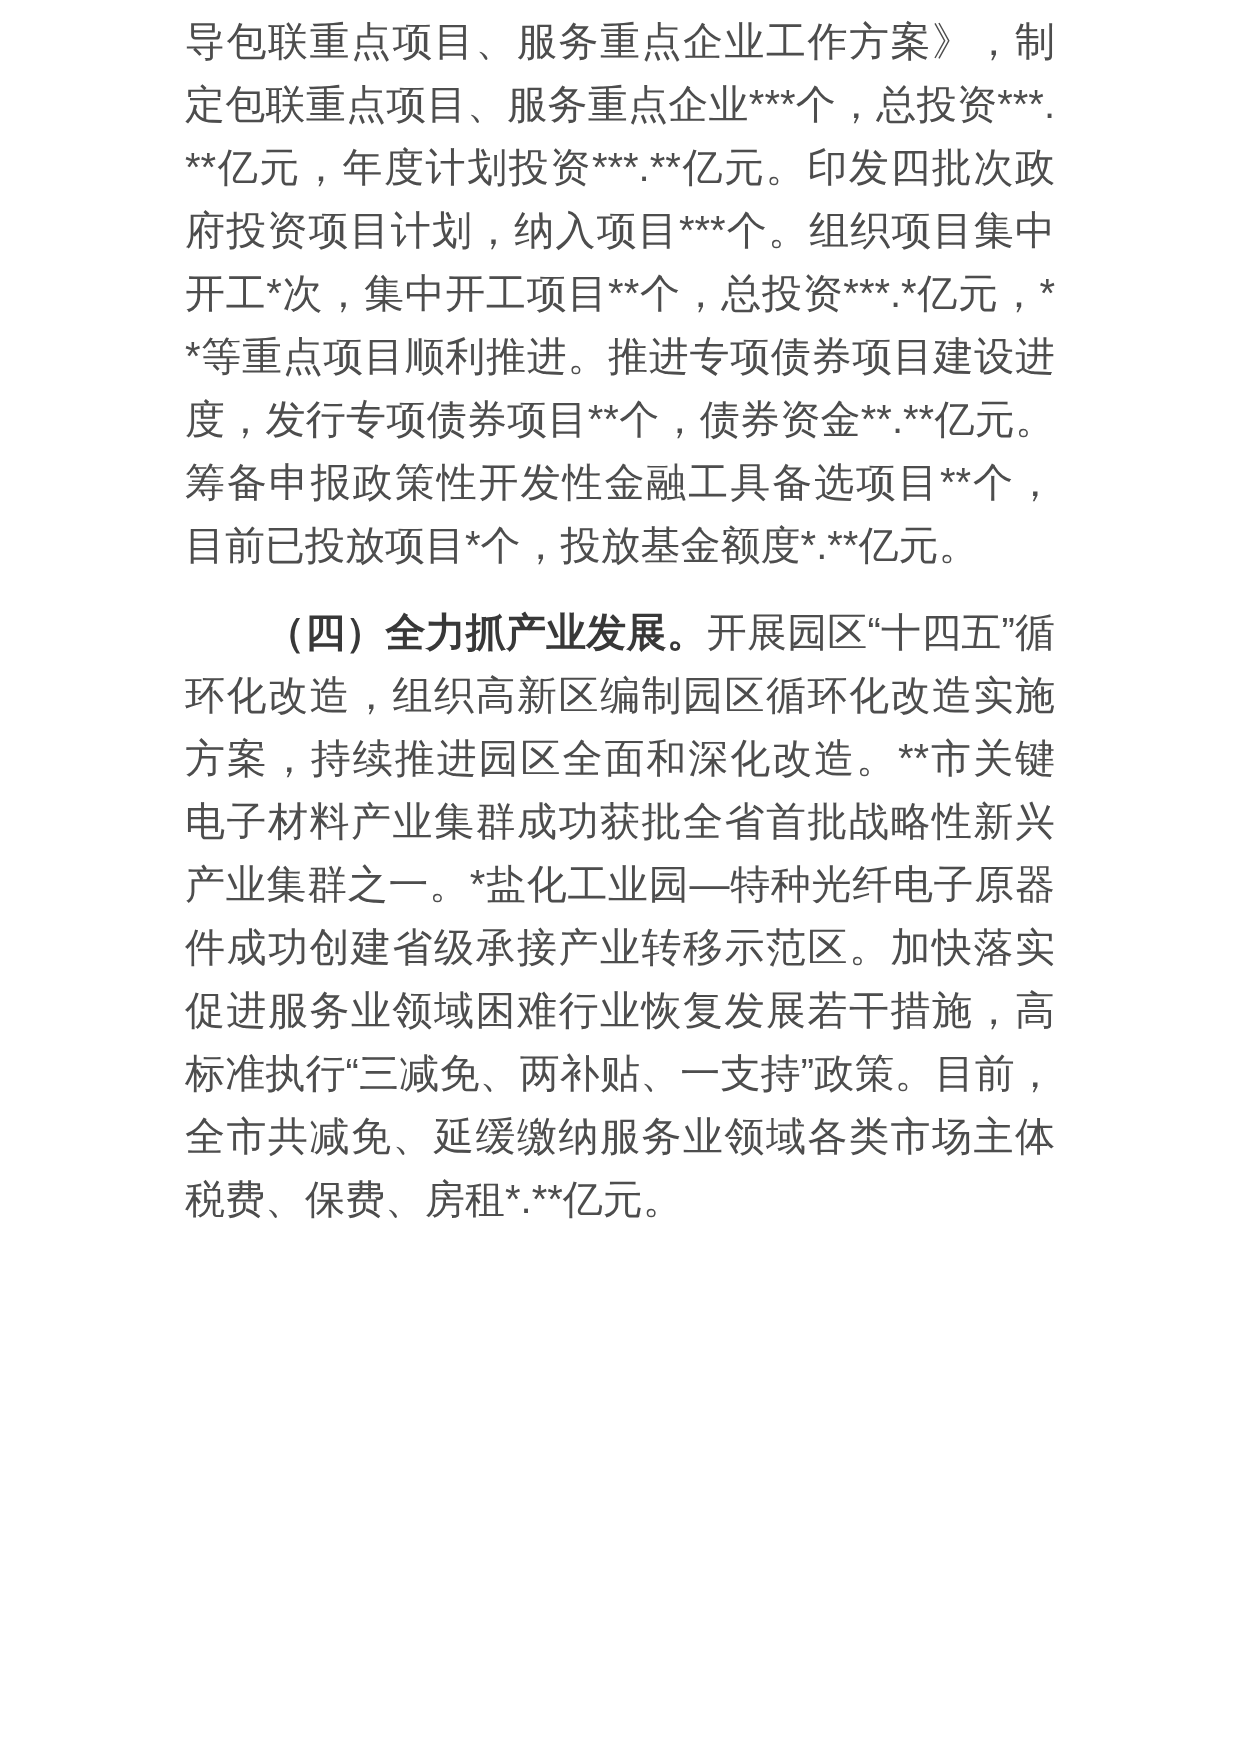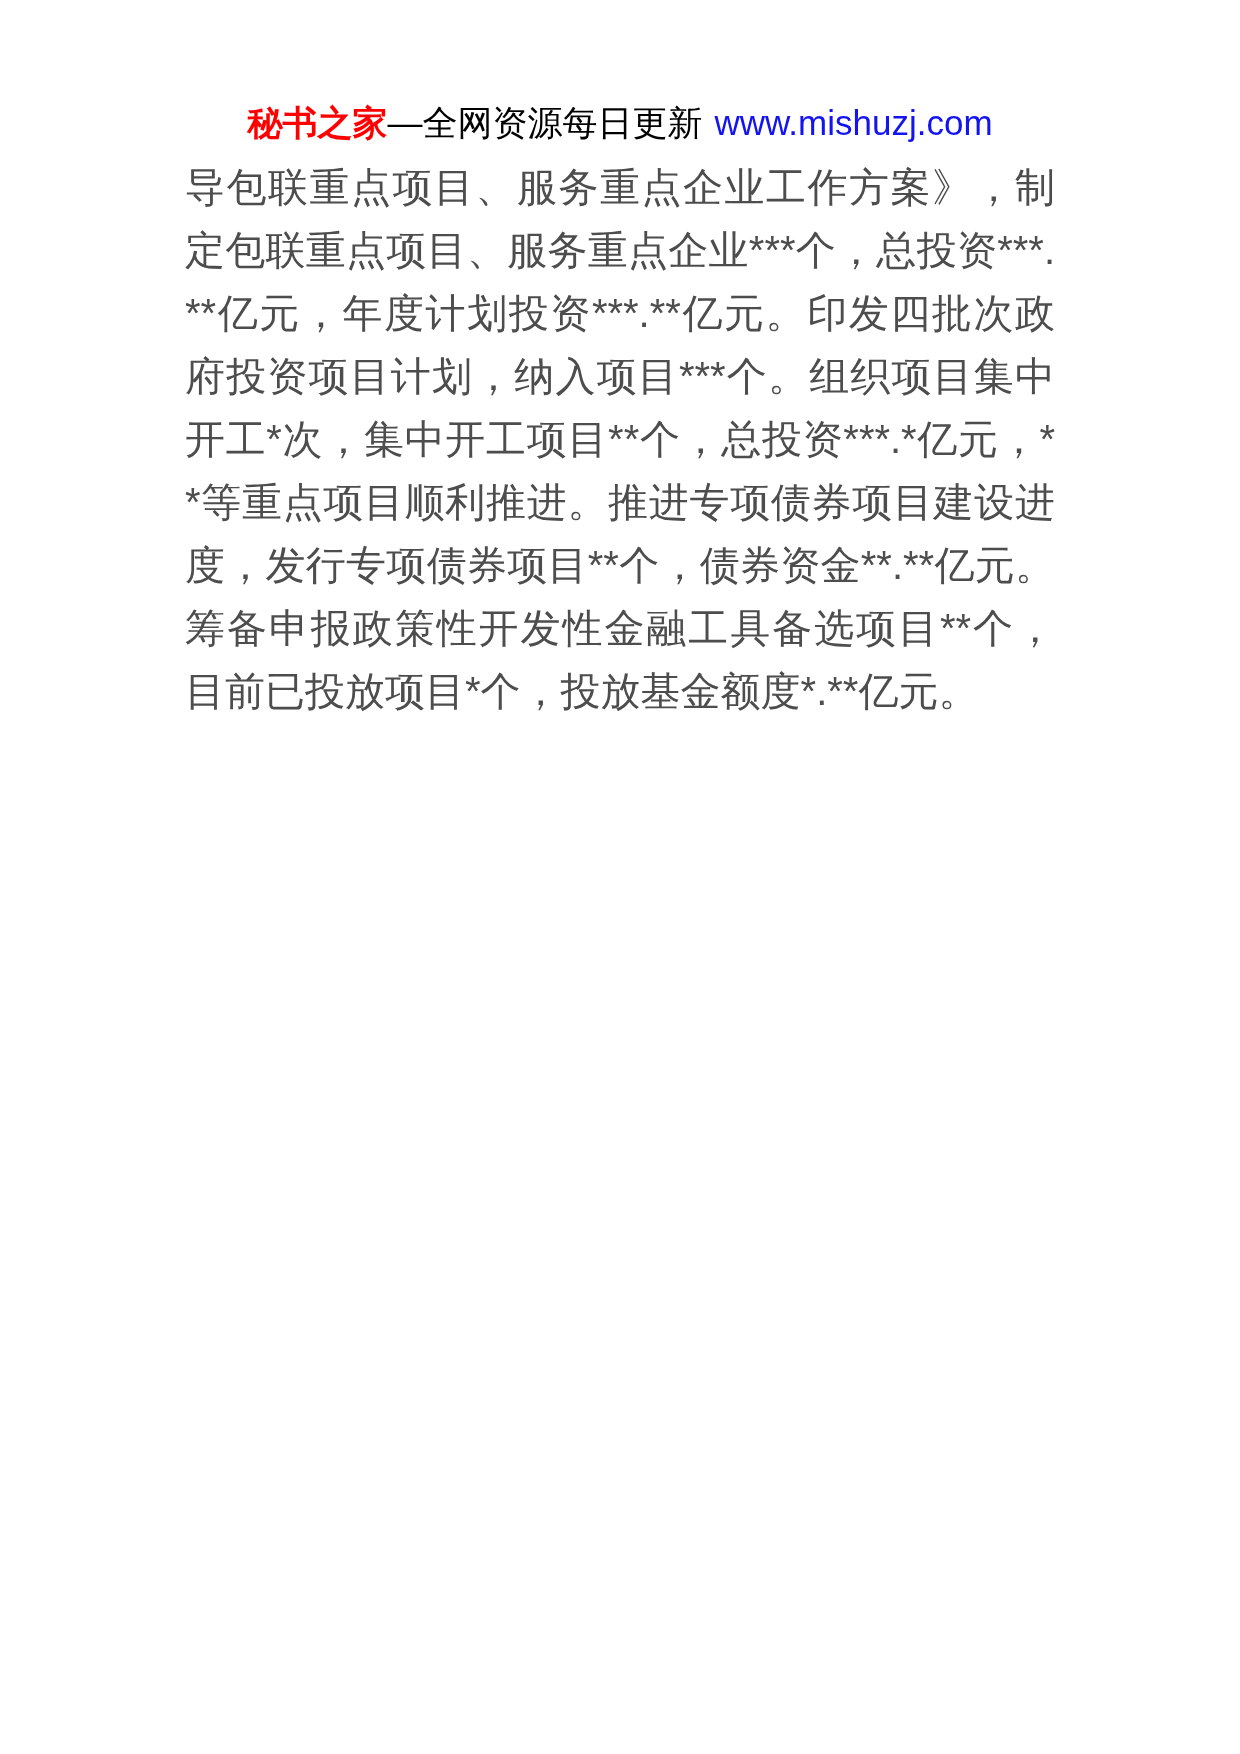--- a/index.html
+++ b/index.html
@@ -58,19 +58,17 @@
   }
   .content strong {
     color: var(--heading-color, #383838);
     font-weight: bold;
   }
 </style>
 </head>
 <body>
 
 <div class="page" style="--brand-color: #ff0000; --tagline-color: #000000; --url-color: #1414f0; --body-color: #4d4d4d; --heading-color: #383838;">
-  <div class="header">
-    <span class="brand">秘书之家</span><span class="tagline">—全网资源每日更新</span><span class="url">www.mishuzj.com</span>
-  </div>
   <div class="content">
       <p>导包联重点项目、服务重点企业工作方案》，制定包联重点项目、服务重点企业***个，总投资***.**亿元，年度计划投资***.**亿元。印发四批次政府投资项目计划，纳入项目***个。组织项目集中开工*次，集中开工项目**个，总投资***.*亿元，**等重点项目顺利推进。推进专项债券项目建设进度，发行专项债券项目**个，债券资金**.**亿元。筹备申报政策性开发性金融工具备选项目**个，目前已投放项目*个，投放基金额度*.**亿元。</p>
+      <p class="indent"><strong>（四）全力抓产业发展。</strong>开展园区“十四五”循环化改造，组织高新区编制园区循环化改造实施方案，持续推进园区全面和深化改造。**市关键电子材料产业集群成功获批全省首批战略性新兴产业集群之一。*盐化工业园—特种光纤电子原器件成功创建省级承接产业转移示范区。加快落实促进服务业领域困难行业恢复发展若干措施，高标准执行“三减免、两补贴、一支持”政策。目前，全市共减免、延缓缴纳服务业领域各类市场主体税费、保费、房租*.**亿元。</p>
     </div>
 </div>
 
 </body></html>

